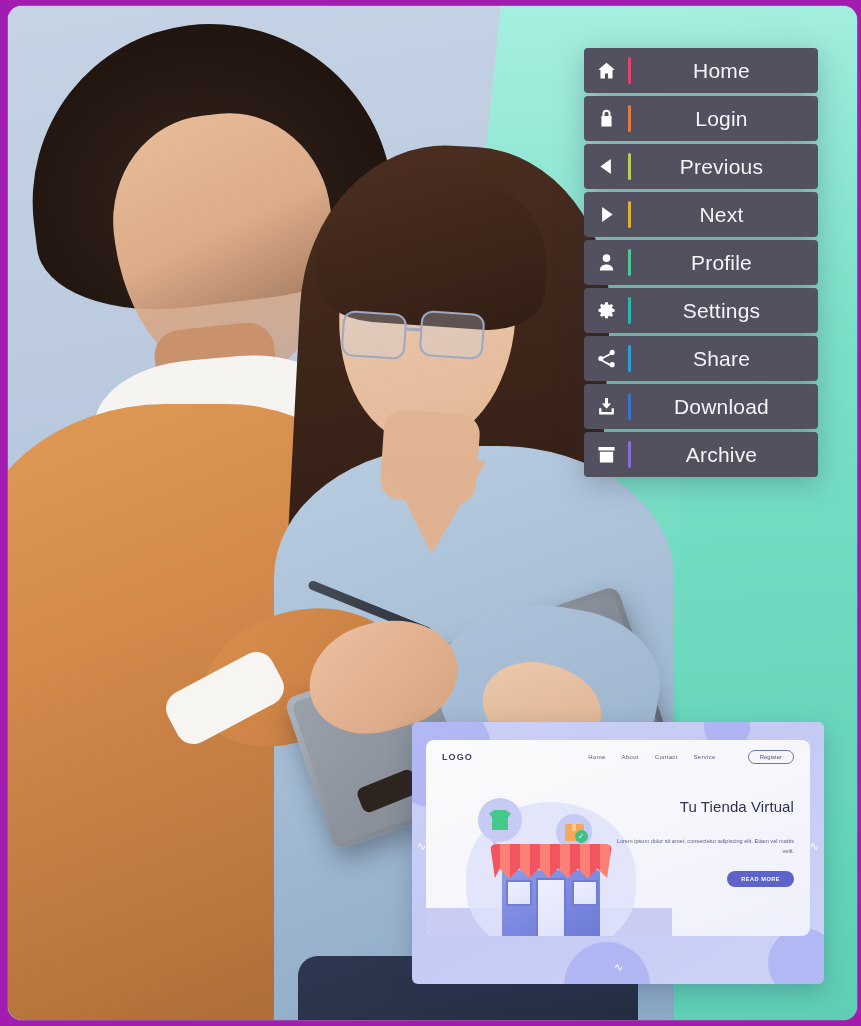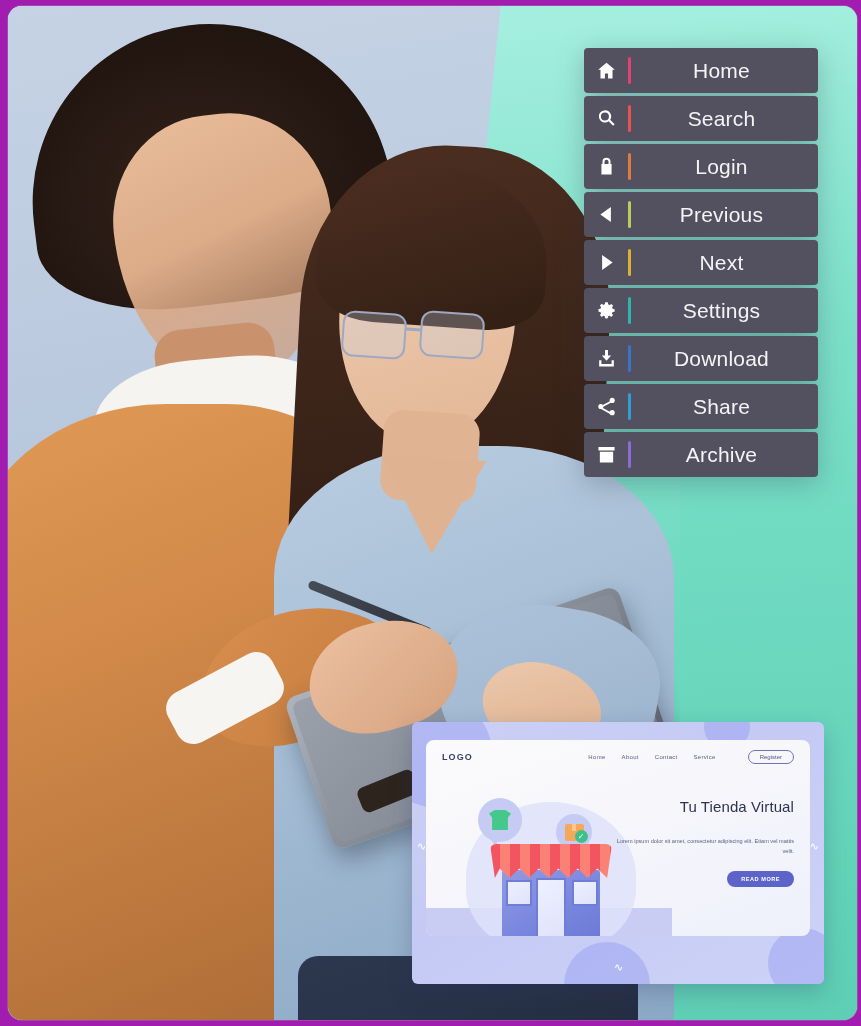--- a/index.html
+++ b/index.html
@@ -413,29 +413,20 @@
       <div class="menu-item">
         <span class="mi-icon">
           <svg viewBox="0 0 24 24">
               <path d="M12 3 2.5 11.2h2.6V21h5.1v-5.6h3.6V21h5.1v-9.8h2.6z"></path>
             </svg>
         </span>
         <span class="mi-bar" style="background: rgb(224, 67, 111);"></span>
         <span class="mi-label">Home</span>
       </div>
 
-      <div class="menu-item">
-        <span class="mi-icon">
-          <svg viewBox="0 0 24 24">
-              <path d="M10.2 2.6a7 7 0 1 0 4.2 12.6l5.1 5.1 1.8-1.8-5.1-5.1A7 7 0 0 0 10.2 2.6zm0 2.4a4.6 4.6 0 1 1 0 9.2 4.6 4.6 0 0 1 0-9.2z"></path>
-            </svg>
-        </span>
-        <span class="mi-bar" style="background: rgb(232, 82, 79);"></span>
-        <span class="mi-label">Search</span>
-      </div>
 
       <div class="menu-item">
         <span class="mi-icon">
           <svg viewBox="0 0 24 24">
               <path d="M12 2a4.6 4.6 0 0 0-4.6 4.6V9H6.2v12h11.6V9h-1.2V6.6A4.6 4.6 0 0 0 12 2zm0 2.3a2.3 2.3 0 0 1 2.3 2.3V9H9.7V6.6A2.3 2.3 0 0 1 12 4.3z"></path>
             </svg>
         </span>
         <span class="mi-bar" style="background: rgb(224, 122, 62);"></span>
         <span class="mi-label">Login</span>
       </div>
@@ -453,53 +444,63 @@
       <div class="menu-item">
         <span class="mi-icon">
           <svg viewBox="0 0 24 24">
               <path d="M7 3.5 19 12 7 20.5z"></path>
             </svg>
         </span>
         <span class="mi-bar" style="background: rgb(224, 176, 51);"></span>
         <span class="mi-label">Next</span>
       </div>
 
+      <div class="menu-item">
+        <span class="mi-icon">
+          <svg viewBox="0 0 24 24">
+              <circle cx="12" cy="7" r="4.3"></circle>
+              <path d="M4.4 21c0-4.2 3.4-6.6 7.6-6.6s7.6 2.4 7.6 6.6z"></path>
+            </svg>
+        </span>
+        <span class="mi-bar" style="background: rgb(79, 199, 154);"></span>
+        <span class="mi-label">Profile</span>
+      </div>
 
       <div class="menu-item">
         <span class="mi-icon">
           <svg viewBox="0 0 24 24">
               <path d="M12 8.4a3.6 3.6 0 1 0 0 7.2 3.6 3.6 0 0 0 0-7.2zm9.2 5.1.1-1.5-.1-1.5-2.2-.4a7 7 0 0 0-.7-1.7l1.3-1.8-2.1-2.1-1.8 1.3a7 7 0 0 0-1.7-.7L13.5 2.7 12 2.6l-1.5.1-.4 2.2a7 7 0 0 0-1.7.7L6.6 4.3 4.5 6.4l1.3 1.8a7 7 0 0 0-.7 1.7l-2.2.4-.1 1.5.1 1.5 2.2.4c.16.6.4 1.16.7 1.7l-1.3 1.8 2.1 2.1 1.8-1.3c.54.3 1.1.54 1.7.7l.4 2.2 1.5.1 1.5-.1.4-2.2c.6-.16 1.16-.4 1.7-.7l1.8 1.3 2.1-2.1-1.3-1.8c.3-.54.54-1.1.7-1.7z"></path>
             </svg>
         </span>
         <span class="mi-bar" style="background: rgb(46, 181, 173);"></span>
         <span class="mi-label">Settings</span>
-      </div>
-
-      <div class="menu-item">
-        <span class="mi-icon">
-          <svg viewBox="0 0 24 24">
-              <path d="M10.3 2.4h3.4v6.3h3.6L12 14.7 6.7 8.7h3.6z"></path>
-              <path d="M3.6 14.1h2.6v4.3h11.6v-4.3h2.6v6.9H3.6z"></path>
-            </svg>
-        </span>
-        <span class="mi-bar" style="background: rgb(58, 116, 201);"></span>
-        <span class="mi-label">Download</span>
       </div>
 
       <div class="menu-item">
         <span class="mi-icon">
           <svg viewBox="0 0 24 24">
               <circle cx="18.5" cy="5" r="2.9"></circle>
               <circle cx="5.5" cy="12" r="2.9"></circle>
               <circle cx="18.5" cy="19" r="2.9"></circle>
               <path d="M7.3 10.6 17 5.3l1 1.8-9.7 5.3zm0 2.8 9.7 5.3-1 1.8-9.7-5.3z"></path>
             </svg>
         </span>
         <span class="mi-bar" style="background: rgb(47, 158, 210);"></span>
         <span class="mi-label">Share</span>
+      </div>
+
+      <div class="menu-item">
+        <span class="mi-icon">
+          <svg viewBox="0 0 24 24">
+              <path d="M10.3 2.4h3.4v6.3h3.6L12 14.7 6.7 8.7h3.6z"></path>
+              <path d="M3.6 14.1h2.6v4.3h11.6v-4.3h2.6v6.9H3.6z"></path>
+            </svg>
+        </span>
+        <span class="mi-bar" style="background: rgb(58, 116, 201);"></span>
+        <span class="mi-label">Download</span>
       </div>
 
       <div class="menu-item">
         <span class="mi-icon">
           <svg viewBox="0 0 24 24">
               <path d="M2.8 3.4h18.4v4H2.8z"></path>
               <path d="M4.4 8.8h15.2V21H4.4zm4 1.9h7.2c0 2-1.6 3.6-3.6 3.6s-3.6-1.6-3.6-3.6z"></path>
             </svg>
         </span>
         <span class="mi-bar" style="background: rgb(138, 108, 212);"></span>

